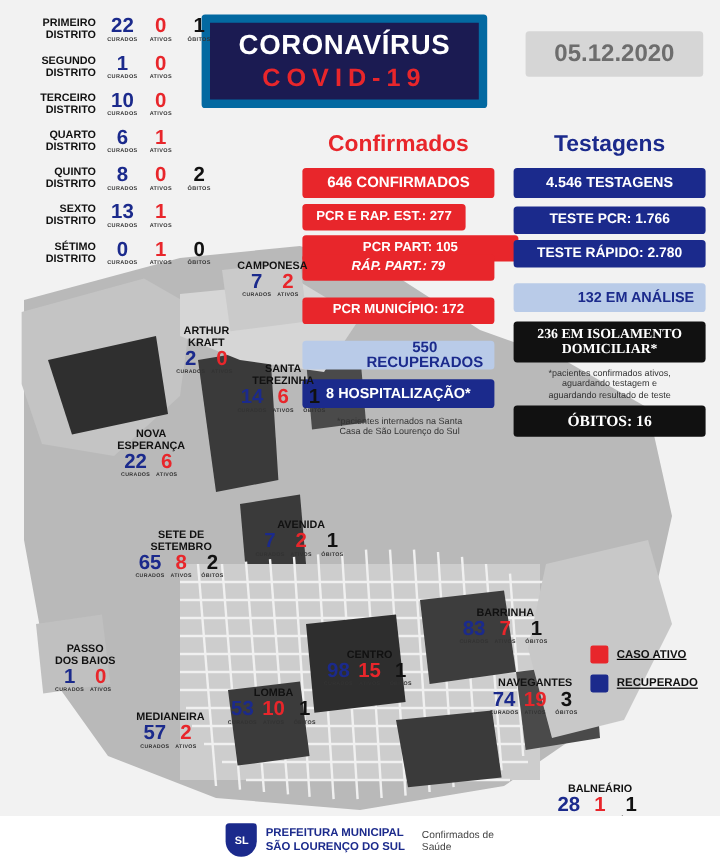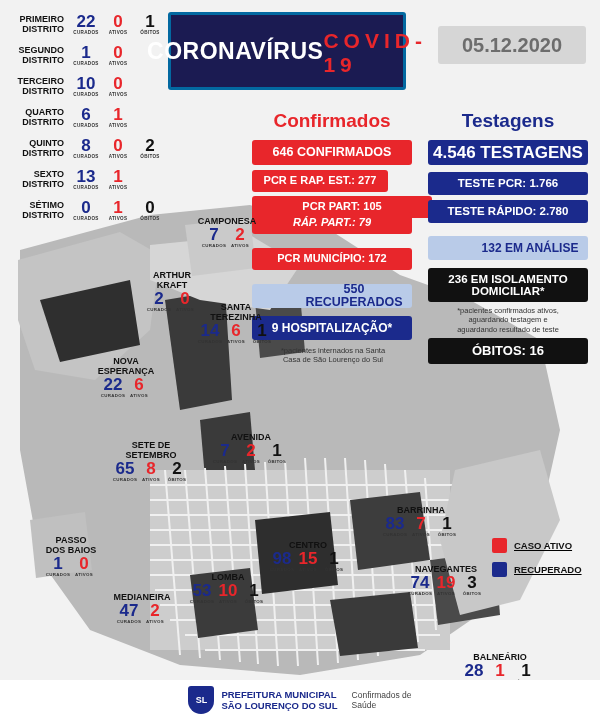--- a/index.html
+++ b/index.html
@@ -11,38 +11,38 @@
     overflow: hidden;
   }
   #root { position: relative; width: 600px; height: 720px; background: #f2f2f2; }
 
   
   .map-layer { position: absolute; inset: 0; }
 
   
   .title-box {
     position: absolute; left: 168px; top: 12px; width: 238px; height: 78px;
-    background: #1b1b52; border: 3px solid #0369a1; border-radius: 3px;
-    display: flex; flex-direction: row; align-items: center; justify-content: center;
+    background: #1b1b52; border: 7px solid #0369a1; border-radius: 3px;
+    display: flex; flex-direction: column; align-items: center; justify-content: center;
   }
   .title-box .t1 {
     color: #ffffff; font-size: 23px; font-weight: bold; letter-spacing: 0.5px;
   }
   .title-box .t2 {
     color: #e8262b; font-size: 21px; font-weight: bold; letter-spacing: 5px; margin-top: 3px;
   }
   .date-box {
     position: absolute; left: 438px; top: 26px; width: 148px; height: 38px;
     background: #d6d6d6; border-radius: 3px;
     display: flex; align-items: center; justify-content: center;
     color: #6d6d6d; font-size: 20px; font-weight: bold;
   }
 
   
-  .district-list { position: absolute; left: 8px; top: 10px; width: 160px; }
+  .district-list { position: absolute; left: 24px; top: 10px; width: 160px; }
   .district-row { display: flex; align-items: center; height: 28px; margin-bottom: 3px; }
   .district-name {
     width: 62px; text-align: right; padding-right: 6px;
     font-size: 9px; font-weight: bold; color: #111; line-height: 10px;
   }
   .num-cell { width: 32px; text-align: center; }
   .num-cell .n { font-size: 17px; font-weight: bold; line-height: 16px; }
   .num-cell .lbl { font-size: 4.6px; font-weight: bold; letter-spacing: 0.3px; color: #333; }
   .blue { color: #1b2a8c; }
   .red { color: #e8262b; }
@@ -53,21 +53,21 @@
     position: absolute; text-align: center; font-size: 19px; font-weight: bold;
   }
   .stat {
     position: absolute; border-radius: 3px;
     display: flex; align-items: center; justify-content: center;
     font-weight: bold; text-align: center; line-height: 1.05;
   }
   .stat.red { background: #e8262b; color: #ffffff; }
   .stat.navy { background: #1b2a8c; color: #ffffff; }
   .stat.lightblue { background: #b9cbe8; color: #1b2a8c; padding-left: 44px; }
-  .stat.black { background: #111111; color: #ffffff; }
+  .stat.black { background: #111111; color: #ffffff; font-family: Liberation Serif, serif; }
   .note {
     position: absolute; font-size: 7.5px; color: #333; text-align: center; line-height: 1.25;
   }
 
   
   .nbh { position: absolute; text-align: center; }
   .nbh .name {
     font-size: 9px; font-weight: bold; color: #111; line-height: 10px; margin-bottom: 1px;
   }
   .nbh .nums { display: flex; justify-content: center; align-items: flex-start; }
@@ -296,29 +296,29 @@
   </div>
 
   <div class="panel-head" style="left:252px; top:110px; width:160px; color:#e8262b;">Confirmados</div>
 
   <div class="stat red" style="left:252px; top:140px; width:160px; height:25px; font-size:12.5px;">646 CONFIRMADOS</div>
   <div class="stat red" style="left:252px; top:170px; width:136px; height:22px; font-size:11px;">PCR E RAP. EST.: 277</div>
   <div class="stat red" style="left:252px; top:196px; width:180px; height:22px; font-size:11px;">PCR PART: 105</div>
   <div class="stat red" style="left:252px; top:212px; width:160px; height:22px; font-size:11px;font-style:italic;">RÁP. PART.: 79</div>
   <div class="stat red" style="left:252px; top:248px; width:160px; height:22px; font-size:11px;">PCR MUNICÍPIO: 172</div>
   <div class="stat lightblue" style="left:252px; top:284px; width:160px; height:24px; font-size:12.5px;">550 RECUPERADOS</div>
-  <div class="stat navy" style="left:252px; top:316px; width:160px; height:24px; font-size:12px;">9 HOSPITALIZAÇÃO*</div>
+  <div class="stat navy" style="left:252px; top:316px; width:160px; height:24px; font-size:12px;">8 HOSPITALIZAÇÃO*</div>
   <div class="note" style="left:250px; top:346px; width:166px;">
     <span>*pacientes internados na Santa</span><br>
     <span>Casa de São Lourenço do Sul</span>
   </div>
 
   <div class="panel-head" style="left:428px; top:110px; width:160px; color:#1b2a8c;">Testagens</div>
 
-  <div class="stat navy" style="left:428px; top:140px; width:160px; height:25px; font-size:17px;">4.546 TESTAGENS</div>
+  <div class="stat navy" style="left:428px; top:140px; width:160px; height:25px; font-size:12px;">4.546 TESTAGENS</div>
   <div class="stat navy" style="left:428px; top:172px; width:160px; height:23px; font-size:11.5px;">TESTE PCR: 1.766</div>
   <div class="stat navy" style="left:428px; top:200px; width:160px; height:23px; font-size:11.5px;">TESTE RÁPIDO: 2.780</div>
   <div class="stat lightblue" style="left:428px; top:236px; width:160px; height:24px; font-size:12px;">132 EM ANÁLISE</div>
   <div class="stat black" style="left:428px; top:268px; width:160px; height:34px; font-size:11.5px; flex-direction:column;">
     <span>236 EM ISOLAMENTO</span>
     <span>DOMICILIAR*</span>
   </div>
   <div class="note" style="left:424px; top:306px; width:168px;">
     <span>*pacientes confirmados ativos,</span><br>
     <span>aguardando testagem e</span><br>
@@ -502,21 +502,21 @@
         <div class="n black">1</div>
         <div class="lbl">ÓBITOS</div>
       </div>
     </div>
   </div>
 
   <div class="nbh" style="left:96px; top:592px; width:92px;">
     <div class="name">MEDIANEIRA</div>
     <div class="nums">
       <div class="num-cell">
-        <div class="n blue">47</div>
+        <div class="n blue">57</div>
         <div class="lbl">CURADOS</div>
       </div>
       <div class="num-cell">
         <div class="n red">2</div>
         <div class="lbl">ATIVOS</div>
       </div>
     </div>
   </div>
 
   <div class="nbh" style="left:396px; top:564px; width:100px;">

